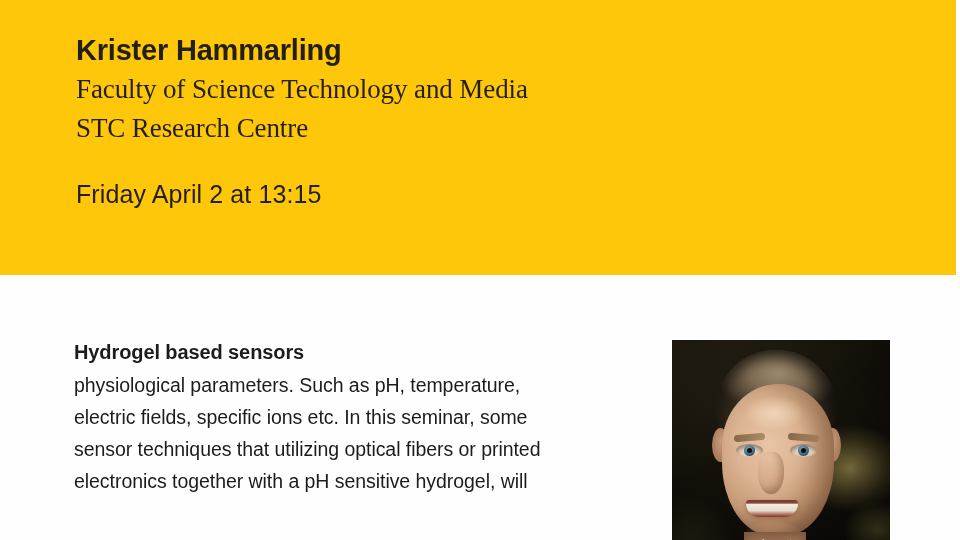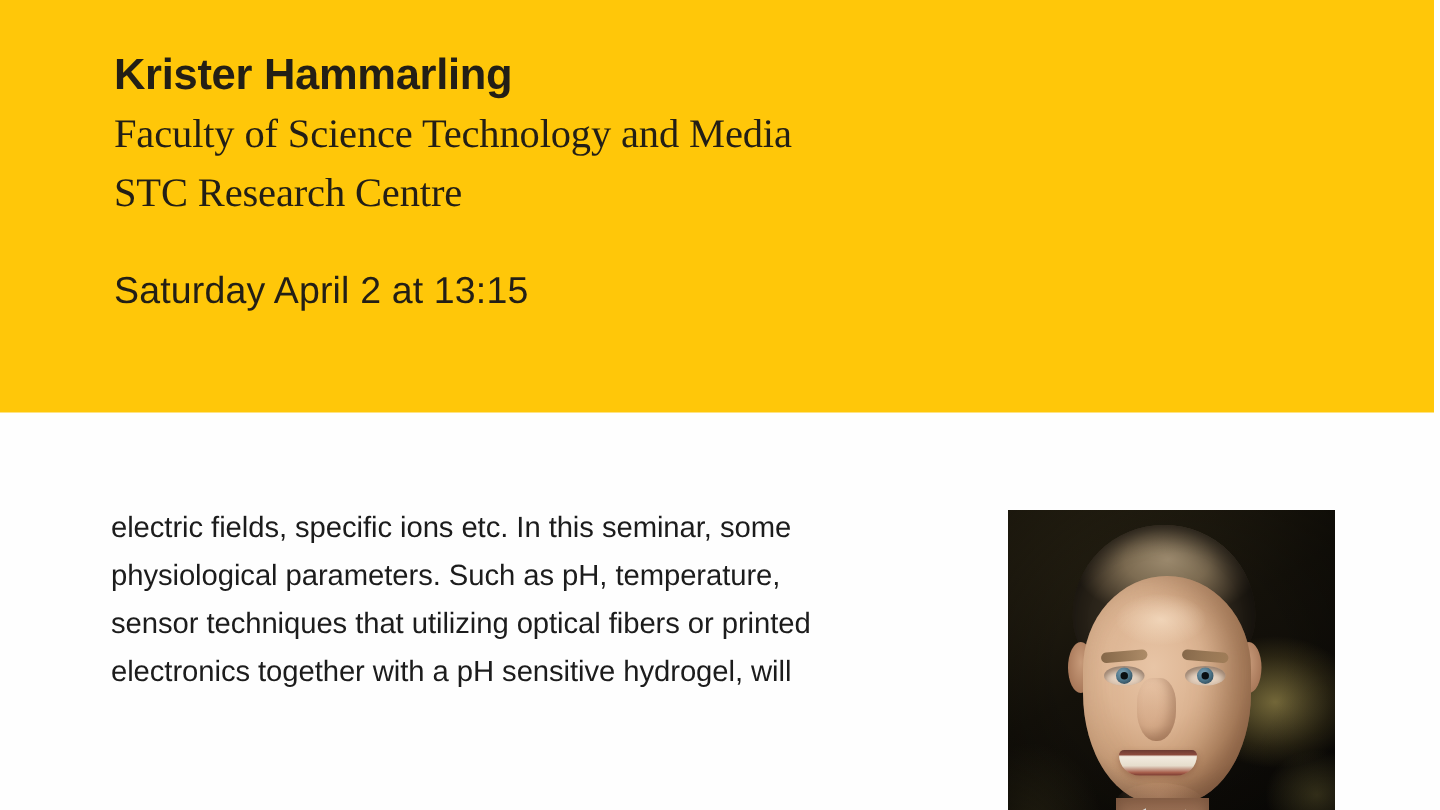--- a/index.html
+++ b/index.html
@@ -295,27 +295,28 @@
 <div class="poster">
 
   <div class="header-band">
 
     <div class="speaker-block">
       <div class="speaker-name">Krister Hammarling</div>
       <div class="speaker-affiliation-1">Faculty of Science Technology and Media</div>
       <div class="speaker-affiliation-2">STC Research Centre</div>
     </div>
 
-    <div class="event-datetime">Saturday April 2 at 13:15</div>
+    <div class="event-datetime">Friday April 2 at 13:15</div>
   </div>
 
   <div class="abstract-block">
+    <div class="abstract-title">Hydrogel based sensors</div>
     <div class="abstract-body">
+      <span class="abstract-line">physiological parameters. Such as pH, temperature,</span>
       <span class="abstract-line">electric fields, specific ions etc. In this seminar, some</span>
-      <span class="abstract-line">physiological parameters. Such as pH, temperature,</span>
       <span class="abstract-line">sensor techniques that utilizing optical fibers or printed</span>
       <span class="abstract-line">electronics together with a pH sensitive hydrogel, will</span>
     </div>
   </div>
 
   <div class="portrait-frame">
     <div class="portrait-photo">
       <div class="ph-hair"></div>
       <div class="ph-ear-l"></div>
       <div class="ph-ear-r"></div>

